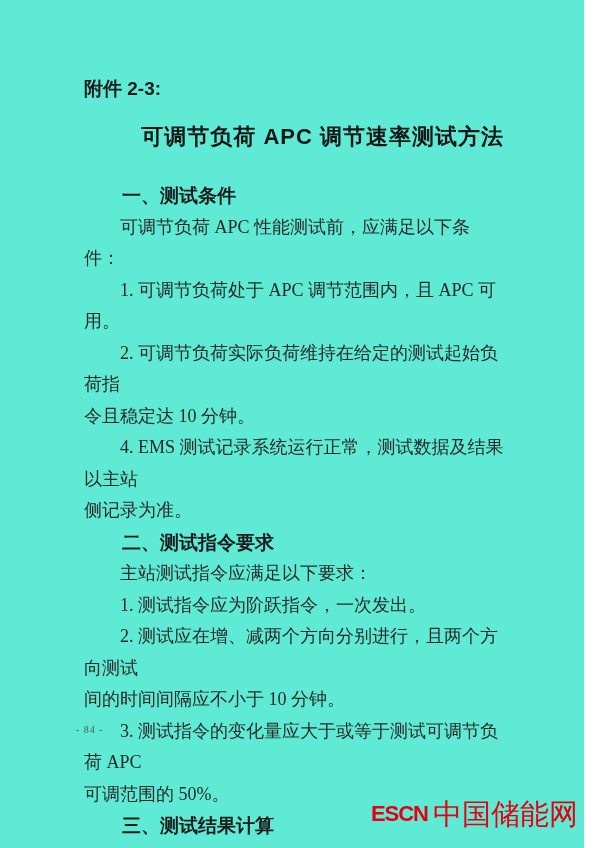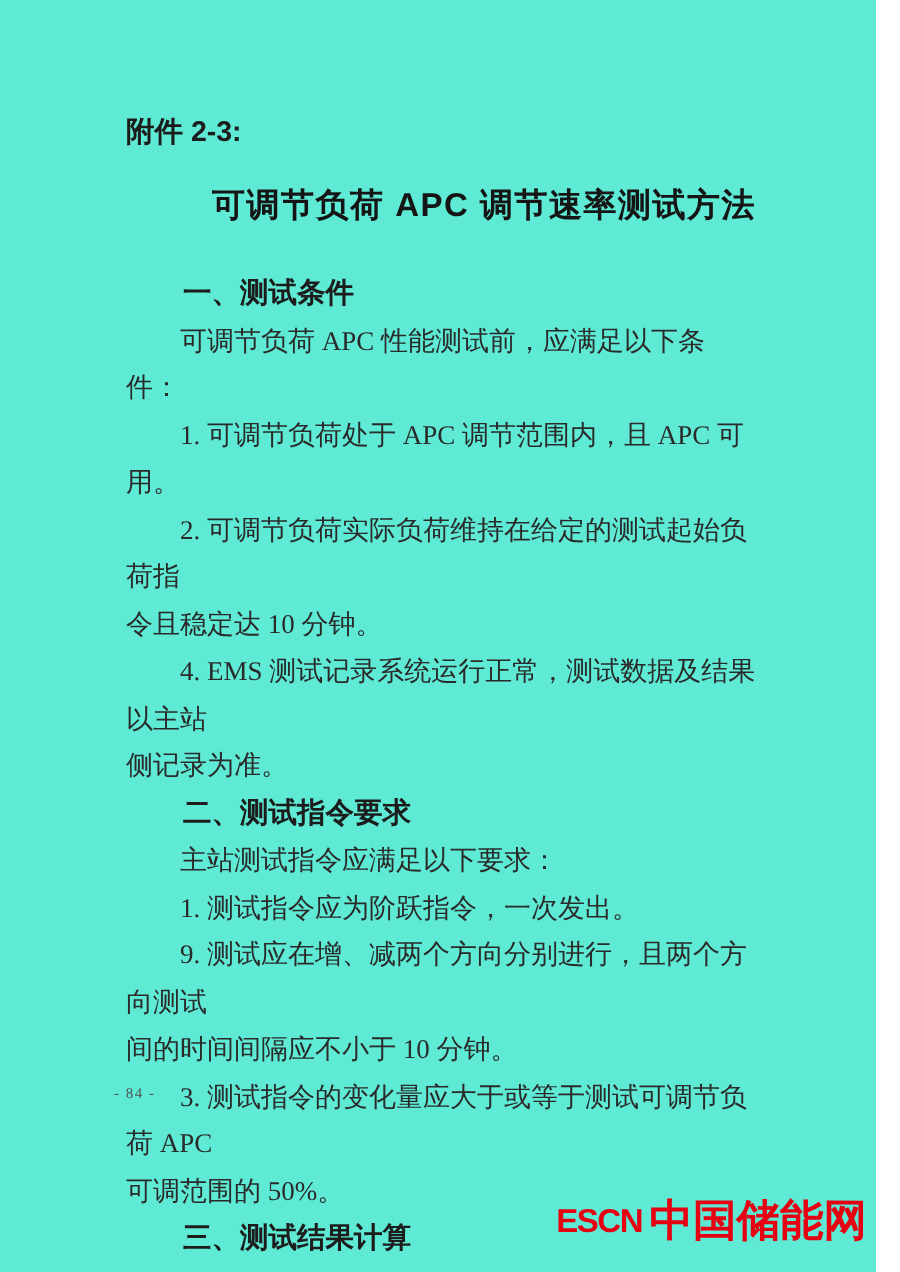--- a/index.html
+++ b/index.html
@@ -69,21 +69,21 @@
     white-space: nowrap;
   }
   .wm-latin {
     font-family: "Liberation Sans", "DejaVu Sans", sans-serif;
     font-weight: 900;
     font-size: 22px;
     letter-spacing: -1px;
     line-height: 34px;
   }
   .wm-cn {
-    font-weight: 700;
+    font-weight: 400;
     font-size: 29px;
     line-height: 32px;
     font-family: "Liberation Sans", "DejaVu Sans", sans-serif;
   }
 </style>
 </head>
 <body>
 
 <div class="page">
   <div class="content">
@@ -98,21 +98,21 @@
       <p class="line indent">可调节负荷 APC 性能测试前，应满足以下条件：</p>
       <p class="line indent">1. 可调节负荷处于 APC 调节范围内，且 APC 可用。</p>
       <p class="line indent">2. 可调节负荷实际负荷维持在给定的测试起始负荷指</p>
       <p class="line">令且稳定达 10 分钟。</p>
       <p class="line indent">4. EMS 测试记录系统运行正常，测试数据及结果以主站</p>
       <p class="line">侧记录为准。</p>
 
       <p class="heading">二、测试指令要求</p>
       <p class="line indent">主站测试指令应满足以下要求：</p>
       <p class="line indent">1. 测试指令应为阶跃指令，一次发出。</p>
-      <p class="line indent">9. 测试应在增、减两个方向分别进行，且两个方向测试</p>
+      <p class="line indent">2. 测试应在增、减两个方向分别进行，且两个方向测试</p>
       <p class="line">间的时间间隔应不小于 10 分钟。</p>
       <p class="line indent">3. 测试指令的变化量应大于或等于测试可调节负荷 APC</p>
       <p class="line">可调范围的 50%。</p>
 
       <p class="heading">三、测试结果计算</p>
       <p class="line indent">对测试曲线进行记录，并计算可调节负荷 APC 平均负荷</p>
 
     </div>
   </div>
 

